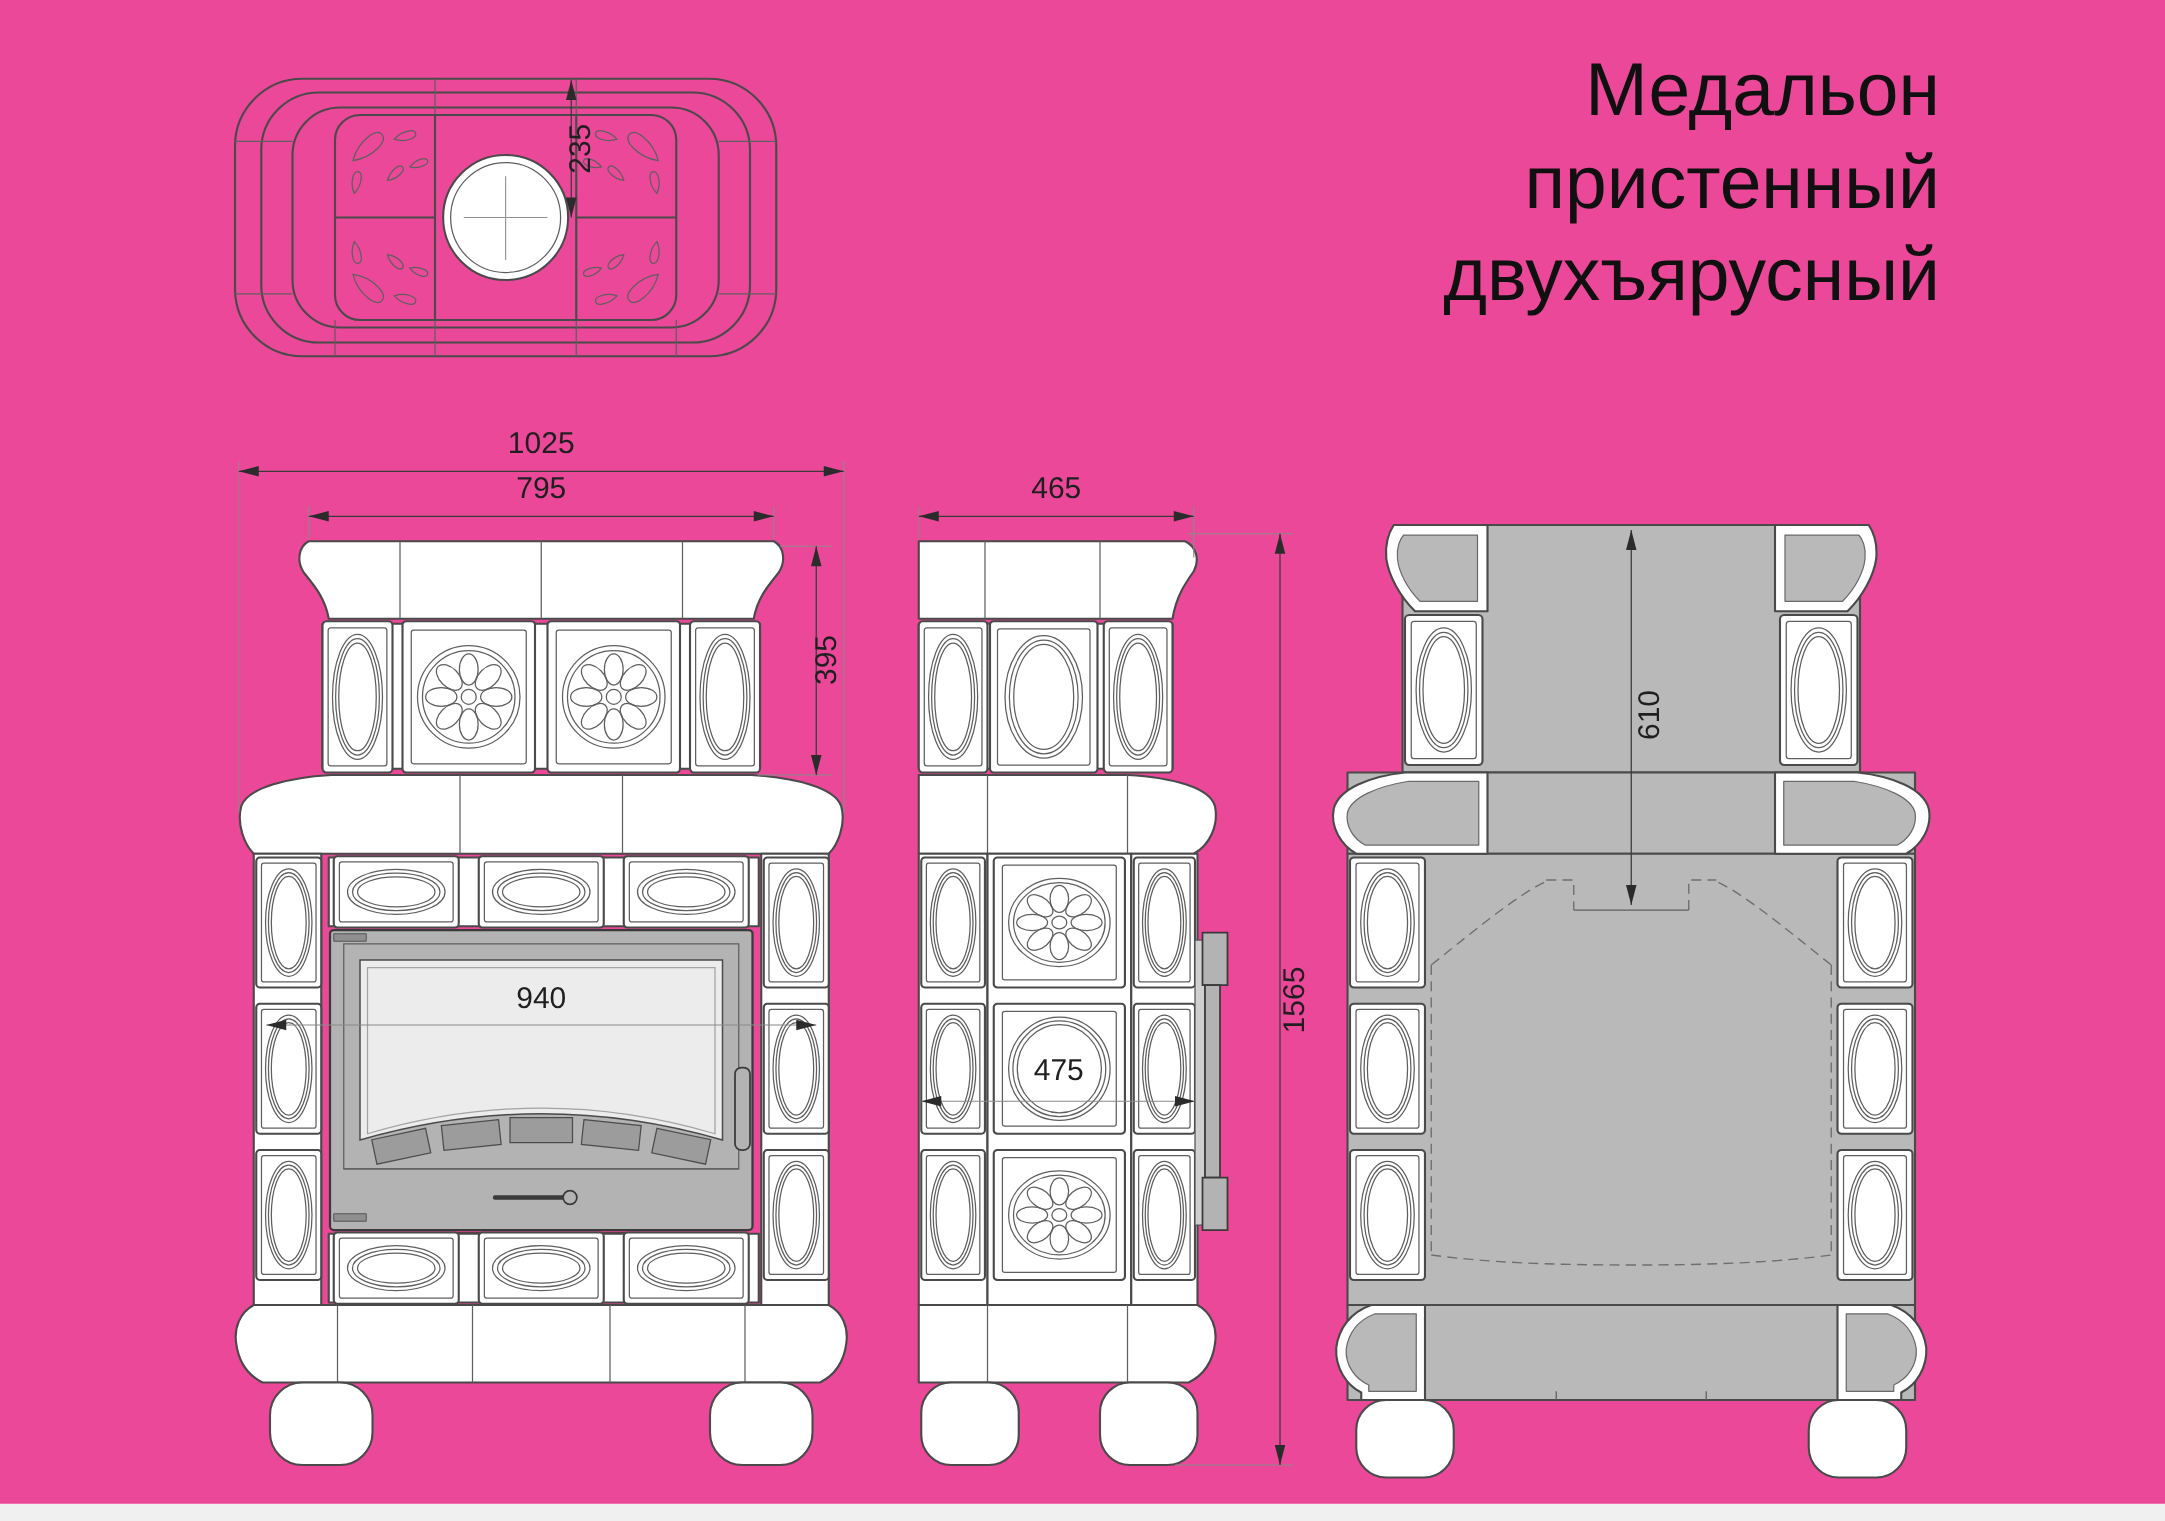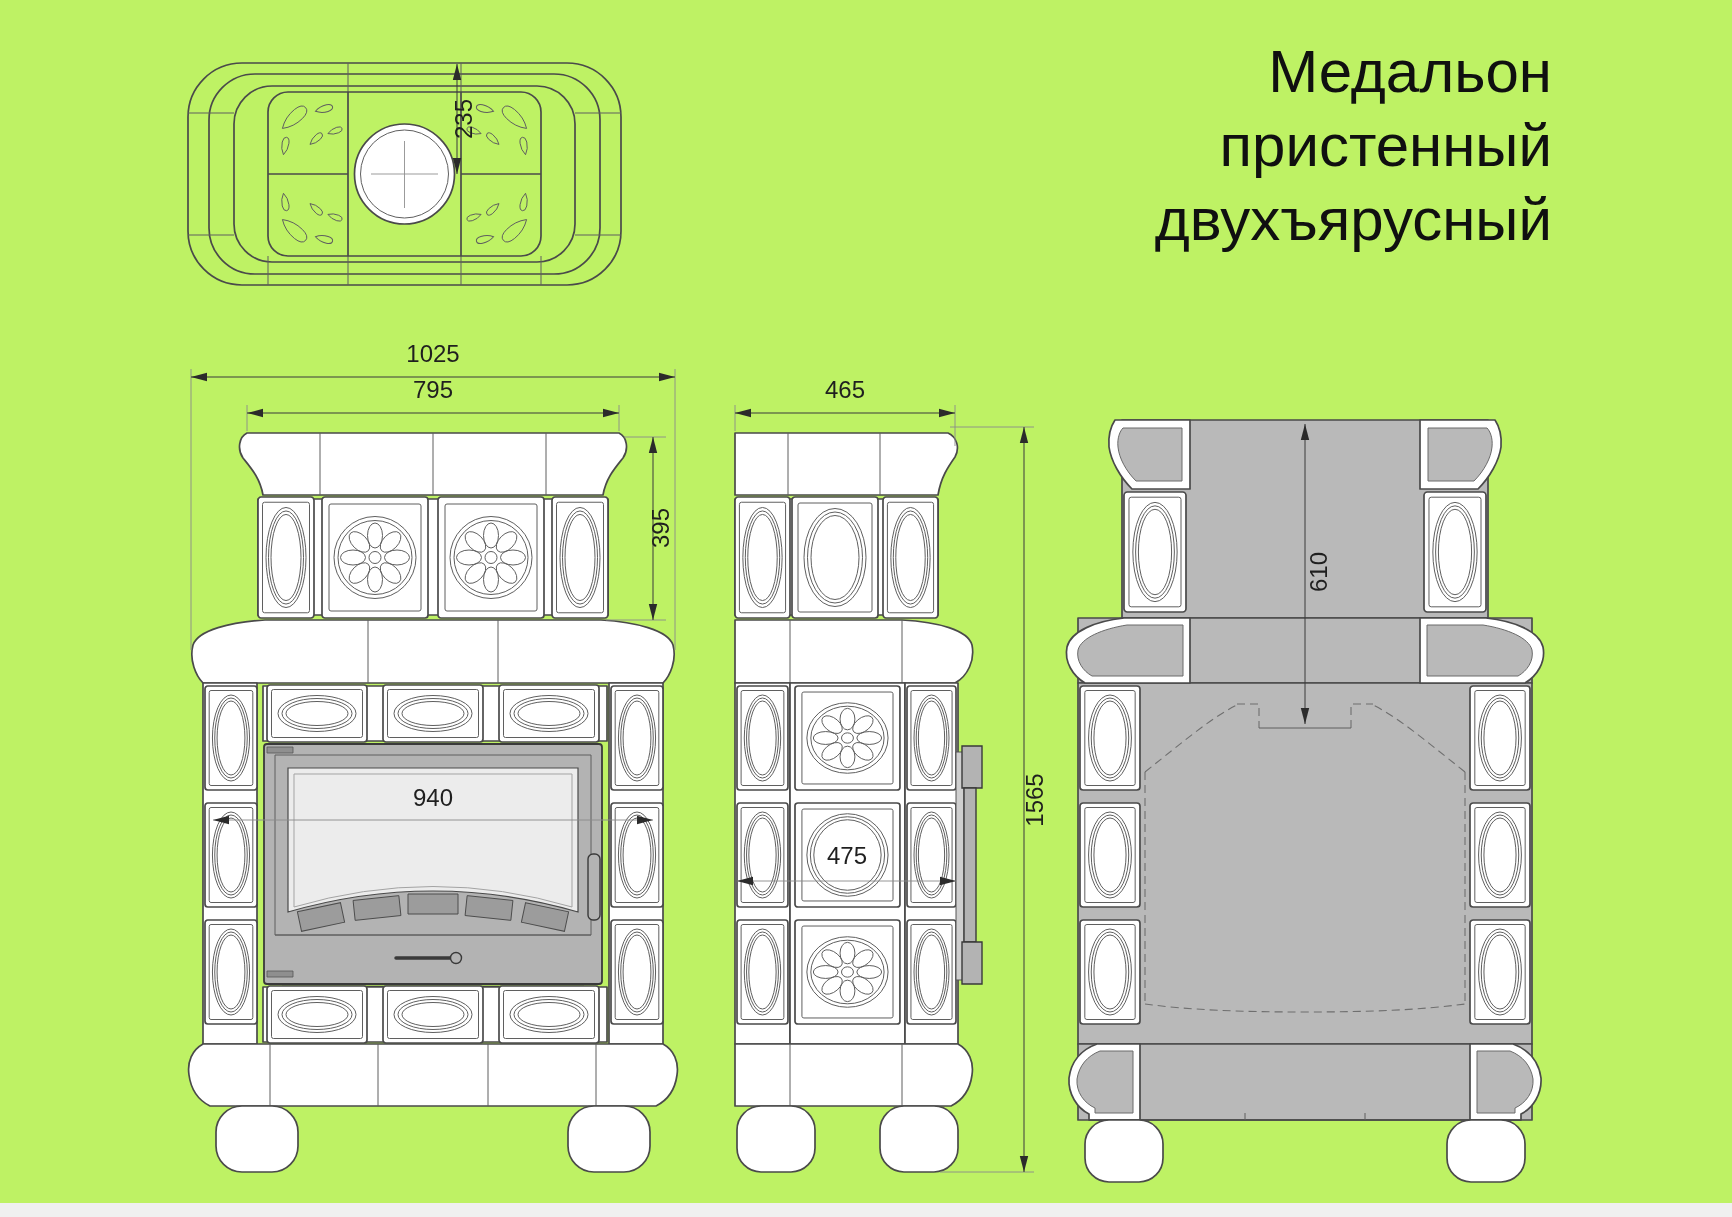--- a/index.html
+++ b/index.html
@@ -1,16 +1,16 @@
 <!DOCTYPE html>
 <html><head>
 <meta charset="utf-8">
 <style>
   html,body{margin:0;padding:0;background:#fff}
-  .stage{position:relative;width:1732px;height:1217px;background:#bef264;overflow:hidden;
+  .stage{position:relative;width:1732px;height:1217px;background:#ec4899;overflow:hidden;
          font-family:"Liberation Sans",sans-serif}
   svg{display:block}
   svg *{vector-effect:non-scaling-stroke}
   .s  {stroke:#4a4a4a;stroke-width:1.7;fill:none;stroke-linejoin:round}
   .sf {stroke:#4a4a4a;stroke-width:1.7;fill:#fff;stroke-linejoin:round}
   .t  {stroke:#5f5f5f;stroke-width:1;fill:none}
   .gf {stroke:#4a4a4a;stroke-width:1.7;fill:#b9b9b9;stroke-linejoin:round}
   .gi {stroke:#6a6a6a;stroke-width:1;fill:#b9b9b9;stroke-linejoin:round}
   .dim{stroke:#3a3a3a;stroke-width:1;fill:none}
   .dth{stroke:#8a8a8a;stroke-width:.9;fill:none}

